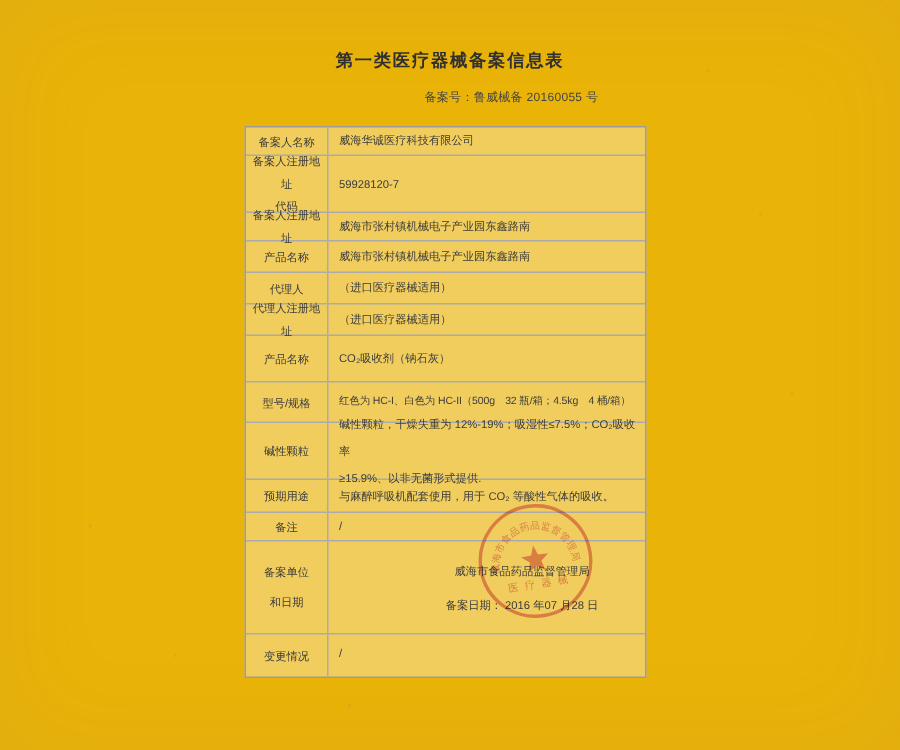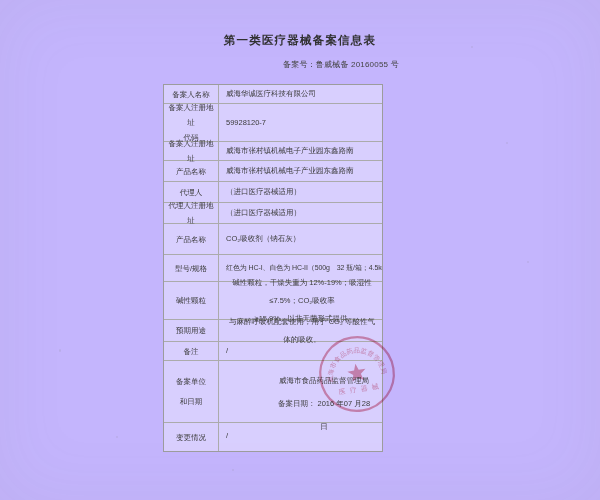--- a/index.html
+++ b/index.html
@@ -1,48 +1,48 @@
 <!DOCTYPE html>
 <html><head>
 <meta charset="utf-8">
 <style>
   html,body{margin:0;padding:0;background:#e9e9e7;}
   .page{
     position:relative;width:600px;height:500px;overflow:hidden;
-    background:#c4b5fd;
+    background:#eab308;
     box-shadow:inset 0 0 70px rgba(120,118,110,.08);
     font-family:"Liberation Sans","DejaVu Sans",sans-serif;
     color:#3d3d3d;
   }
   .title{
     position:absolute;top:33px;left:0;width:600px;margin:0;
     text-align:center;font-size:11.5px;font-weight:bold;
     letter-spacing:1.2px;color:#303030;
   }
   .record-no{
     position:absolute;top:59px;left:283px;
     font-size:8px;color:#454545;letter-spacing:.2px;
   }
   .reg-table{
-    position:absolute;left:163px;top:84px;width:220px;
+    position:absolute;left:163px;top:84px;width:268px;
     border:1px solid #9c9c9c;box-sizing:border-box;background:rgba(255,255,255,.35);
   }
   .tr{display:flex;border-top:1px solid #ababab;}
   .tr:first-child{border-top:none;}
   .td{box-sizing:border-box;}
   .td.label{
     flex:0 0 55px;width:55px;border-right:1px solid #ababab;
     display:flex;align-items:center;justify-content:center;
     text-align:center;font-size:7.5px;line-height:15px;
     white-space:pre-line;color:#3c3c3c;padding:1px;
   }
   .td.value{
     flex:1;display:flex;align-items:center;
     padding:2px 4px 2px 7px;font-size:7.5px;line-height:18px;
-    white-space:pre-line;color:#3c3c3c;min-width:0;text-align:center;
+    white-space:pre-line;color:#3c3c3c;min-width:0;
   }
   .r1{height:18px}.r2{height:37px}.r3{height:18px}.r4{height:20px}
   .r5{height:20px}.r6{height:20px}.r7{height:30px}.r8{height:26px}
   .r9{height:37px}.r10{height:21px}.r11{height:18px}.r12{height:61px}
   .r13{height:28px}
   .r8 .value{font-size:7px;white-space:nowrap;overflow:hidden;padding-right:2px;letter-spacing:-.1px;}
   .r12 .label{line-height:20px;}
   .r12 .value{display:block;text-align:center;padding-left:55px;padding-right:8px;padding-top:8px;line-height:23px;}
   .r13 .value{align-items:flex-start;padding-top:4px;}
   .stamp{

